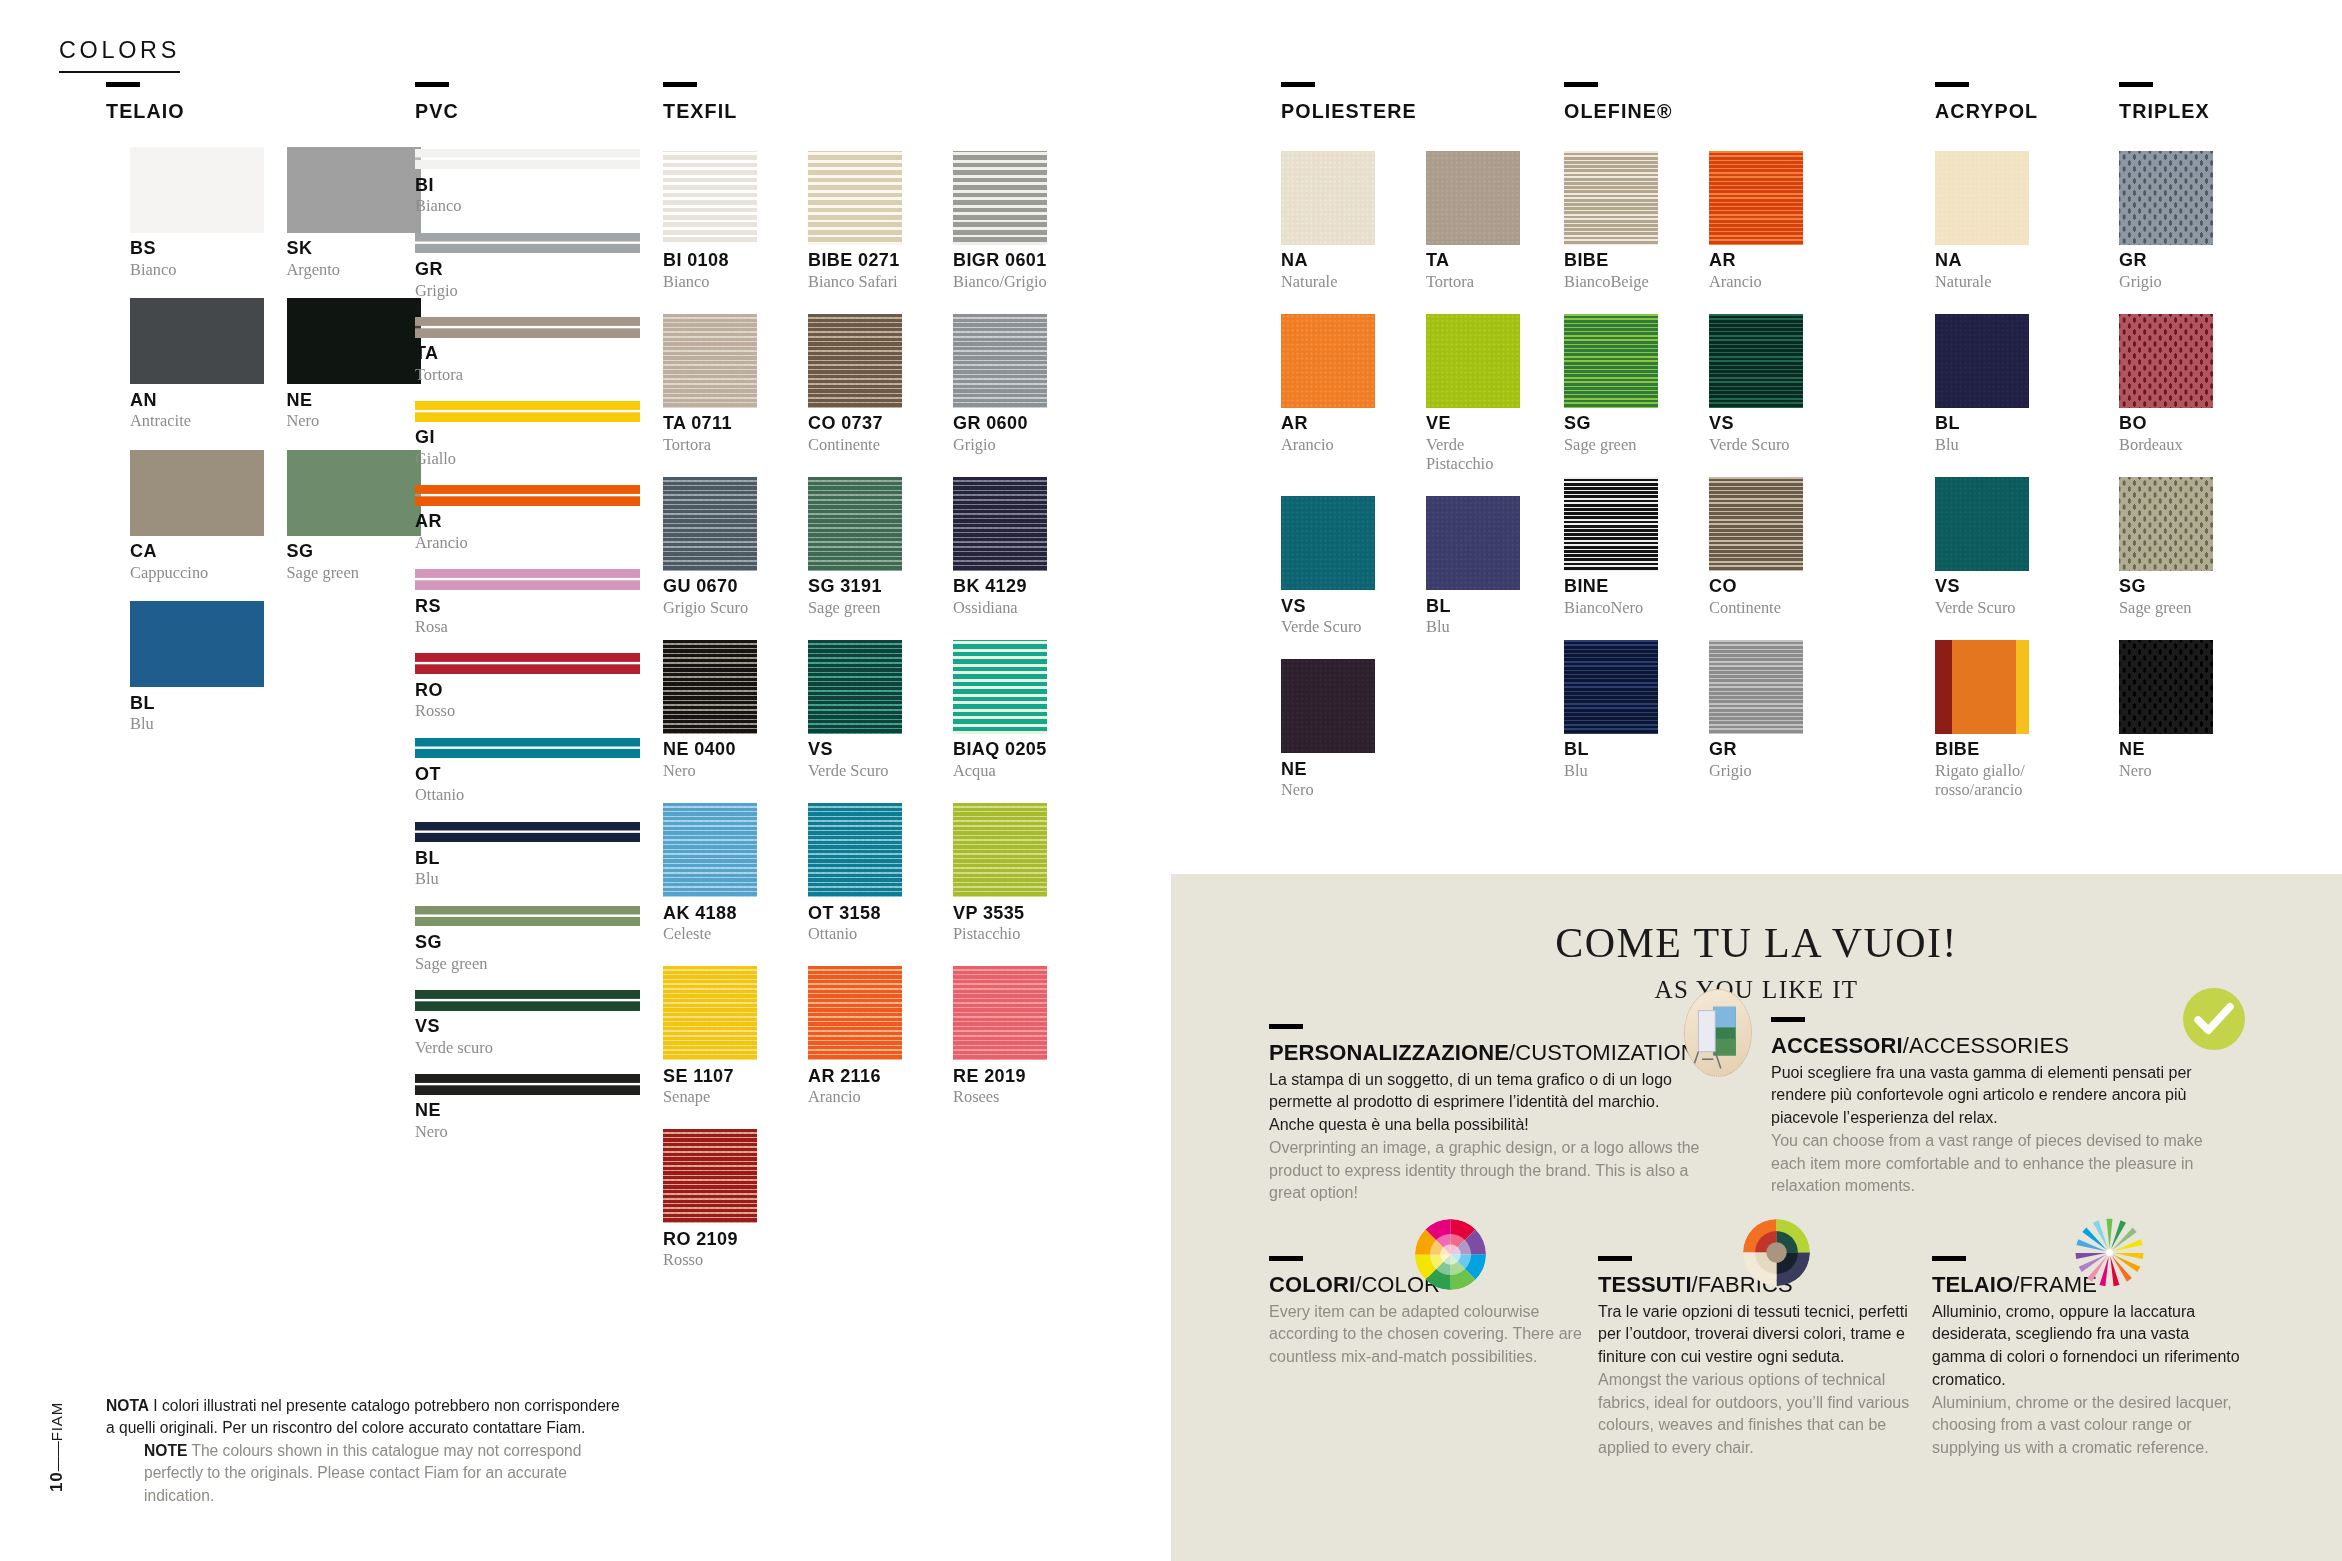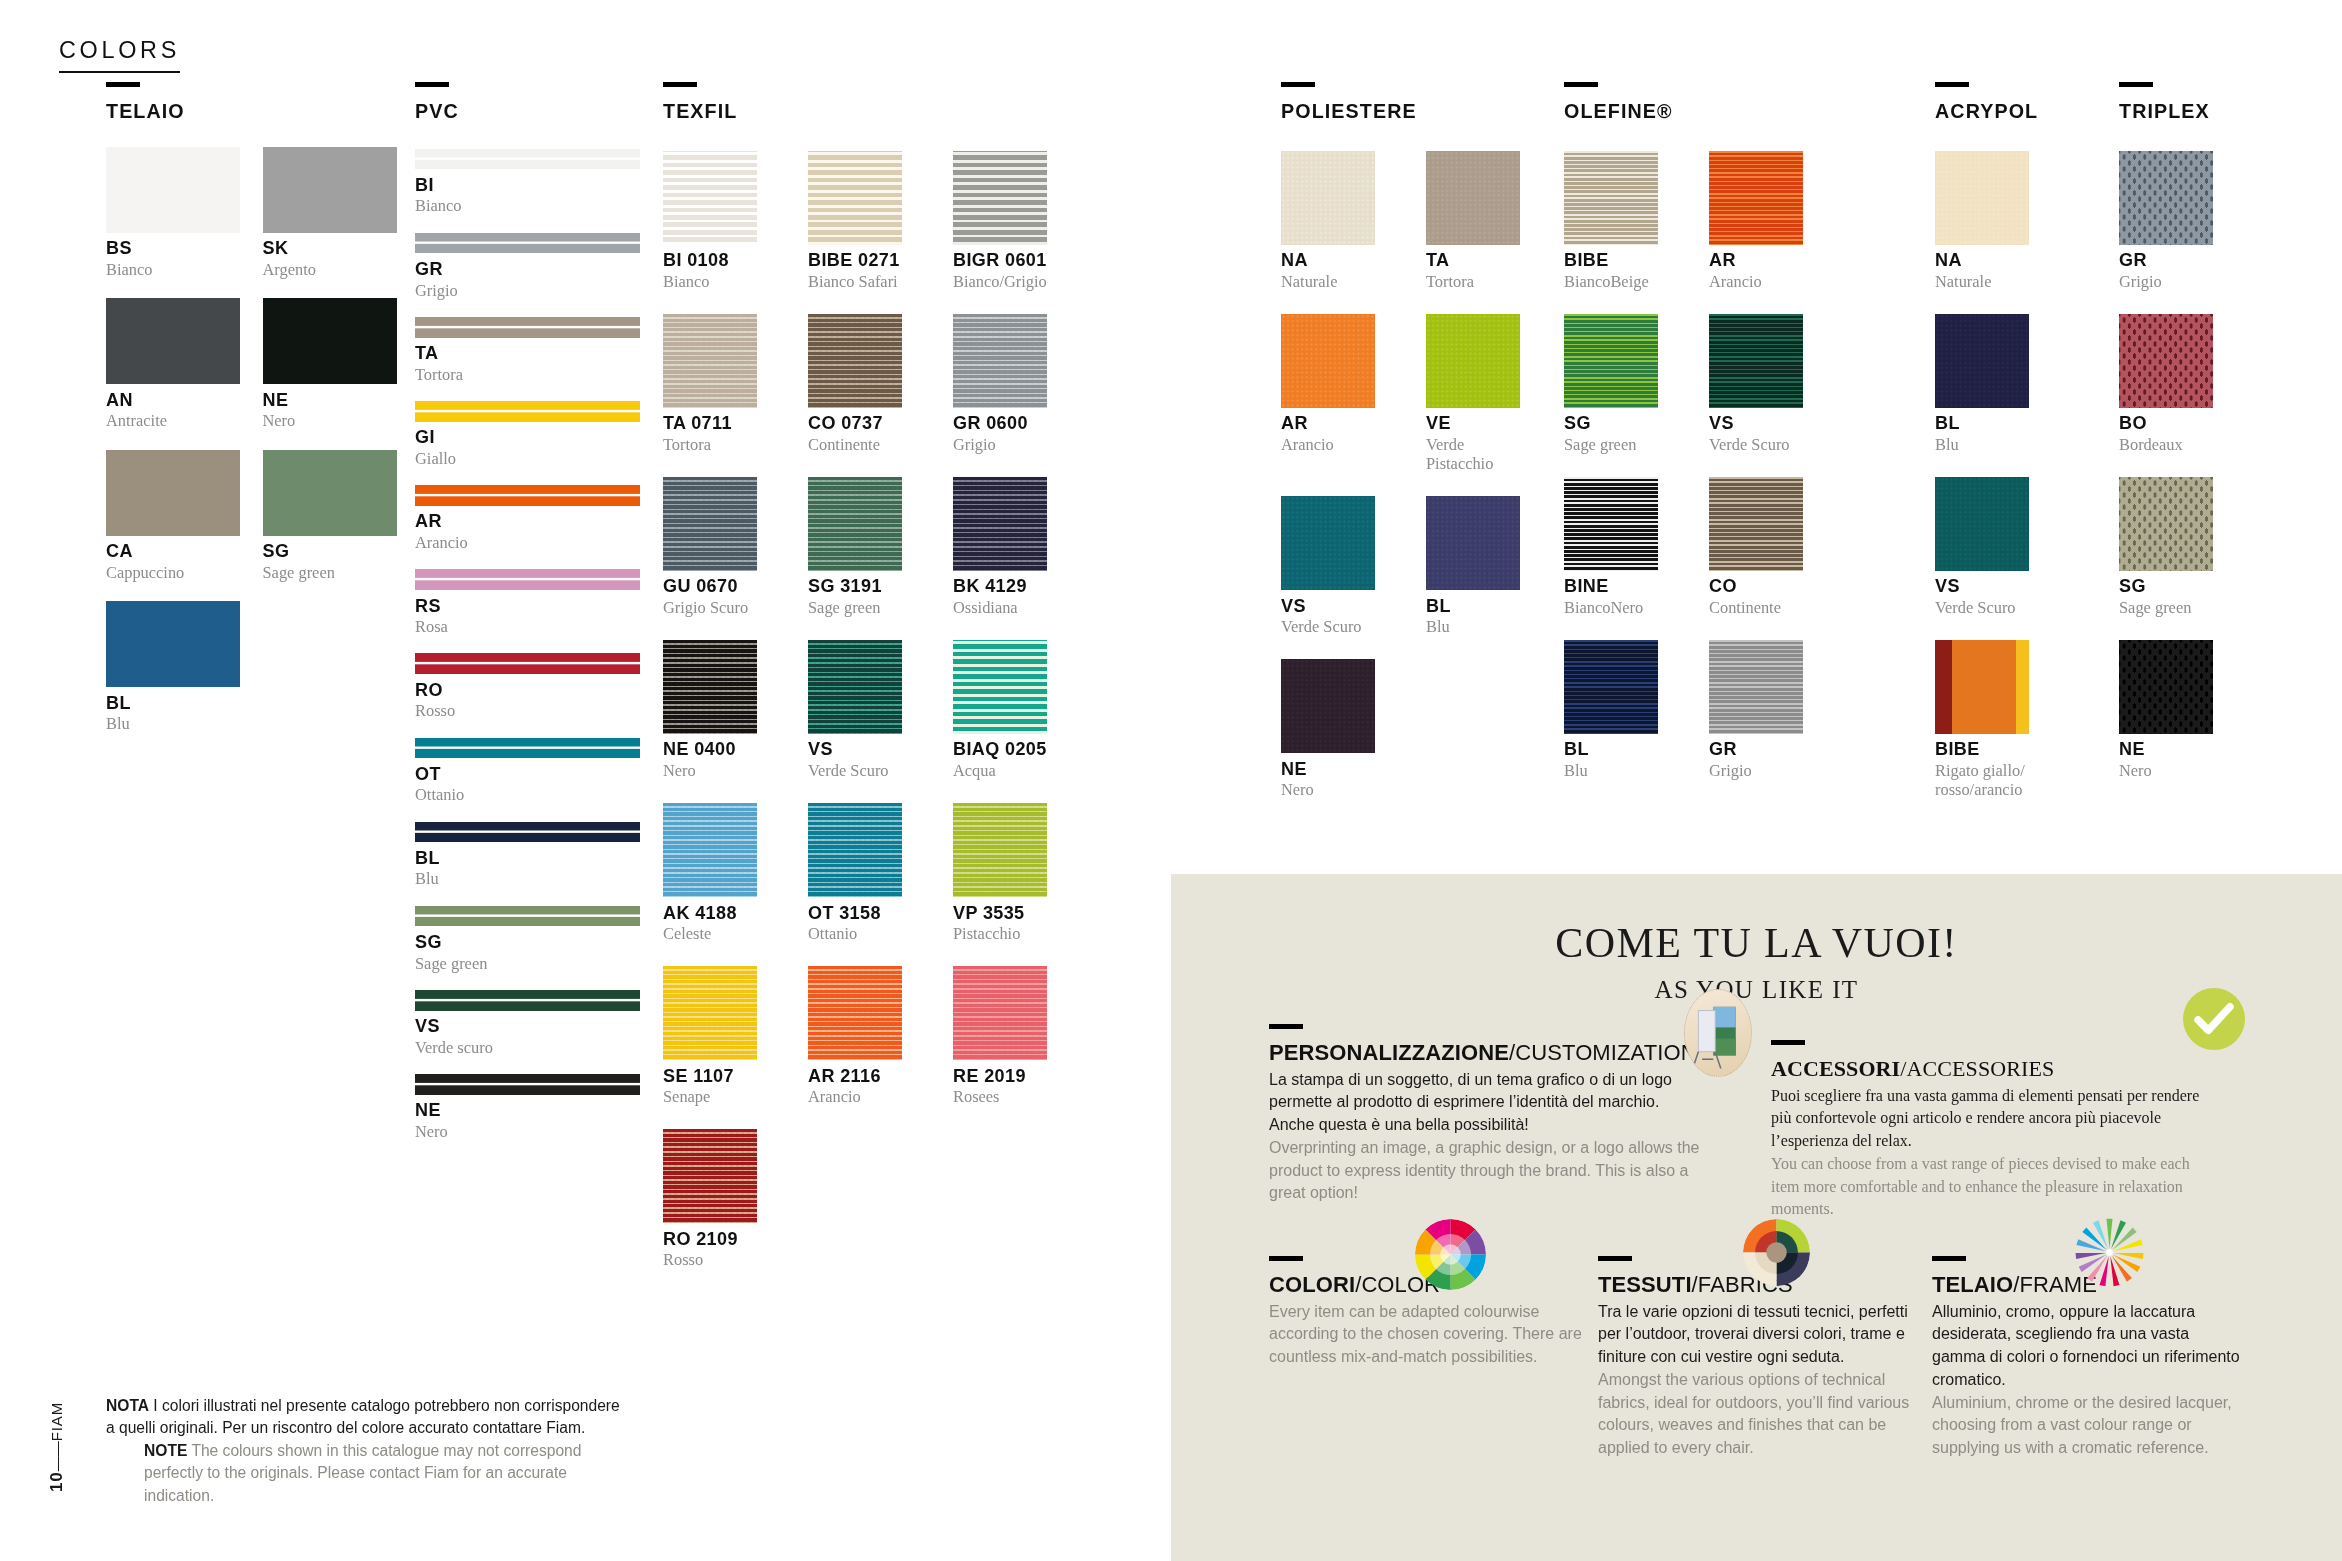--- a/index.html
+++ b/index.html
@@ -32,21 +32,21 @@
     position:absolute;left:59px;top:37px;
     font-size:23.4px;letter-spacing:3.7px;color:#111;
     padding-bottom:6.6px;border-bottom:2.3px solid #111;
   }
 
   
   .col{position:absolute;}
 
   
   .telaio-grid{display:grid;grid-template-columns:134px 134px;column-gap:22.5px;row-gap:0;}
-  .telaio-cell{width:134px;}
+  .telaio-cell{width:134px;margin-left:24px;}
   .telaio-sw{width:134px;height:86px;margin-top:19px;}
 
   
   .pvc-item{width:225px;margin-top:17px;}
   .pvc-sw{width:225px;height:20.6px;}
 
   
   .fab-grid{display:grid;}
   .fab-cell{}
   .fab-sw{width:94px;height:94px;}
@@ -528,21 +528,21 @@
                 border:1.4px dotted #c6a98d;background:linear-gradient(160deg,#f5e9d8,#e3cfae);">
       <svg width="66" height="86" viewBox="0 0 70 92">
         <rect x="30" y="18" width="24" height="52" fill="#3a7d4e"></rect>
         <rect x="30" y="18" width="24" height="22" fill="#7fb7de"></rect>
         <rect x="30" y="52" width="24" height="18" fill="#4f8f56"></rect>
         <rect x="14" y="22" width="18" height="44" fill="#e9eaf2" stroke="#b8bcc9" stroke-width="1"></rect>
         <path d="M14 66 L8 84 M32 66 L38 84 M18 74 L30 74" stroke="#6b6f7c" stroke-width="1.6" fill="none"></path>
       </svg>
     </div>
 
-    <div class="blk" style="left:600px;top:166px;width:440px;font-family:Liberation Serif, serif;">
+    <div class="blk" style="left:600px;top:143px;width:440px;">
       <div class="rule"></div>
       <h4>
         <b>ACCESSORI</b><span>/</span><span>ACCESSORIES</span>
       </h4>
       <p>Puoi scegliere fra una vasta gamma di elementi pensati per rendere più confortevole ogni articolo e rendere ancora più piacevole l’esperienza del relax.</p>
       <p class="en">You can choose from a vast range of pieces devised to make each item more comfortable and to enhance the pleasure in relaxation moments.</p>
     </div>
     <div class="circ" style="left:1012px;top:114px;width:62px;height:62px;background:#c3d44a;">
       <svg width="62" height="62" viewBox="0 0 66 66">
         <path d="M16 34 L27 45 L50 20" stroke="#ffffff" stroke-width="8" fill="none" stroke-linecap="round" stroke-linejoin="round"></path>

